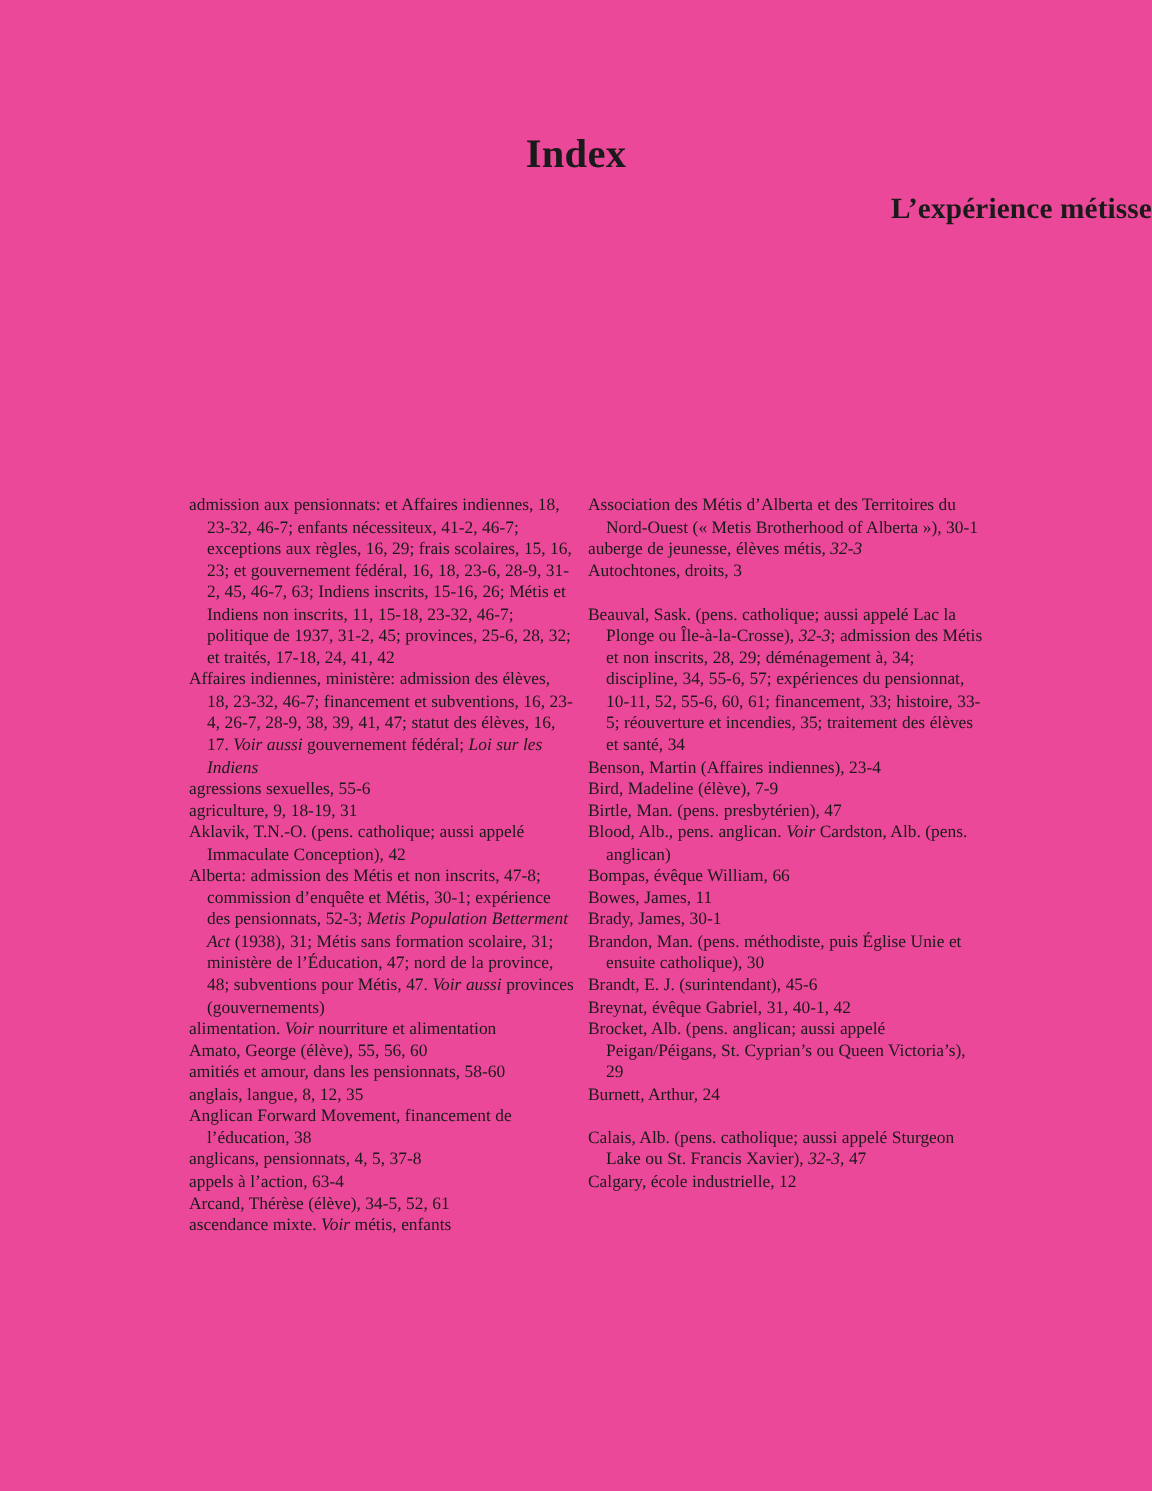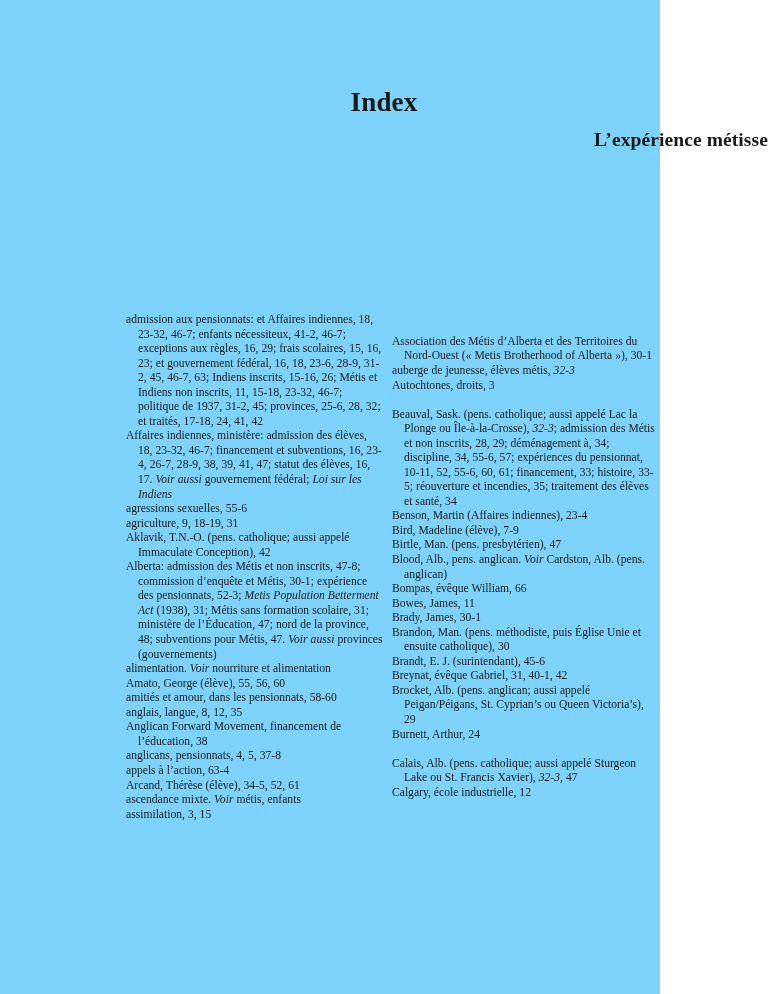--- a/index.html
+++ b/index.html
@@ -9,24 +9,24 @@
   }
   body {
     width: 768px;
     height: 994px;
     font-family: "Liberation Serif", "DejaVu Serif", serif;
     color: #1a1a1a;
     position: relative;
     overflow: hidden;
   }
   .page {
-    width: 660px;
+    width: 768px;
     height: 994px;
     position: relative;
-    background: #7dd3fc;
+    background: #ec4899;
   }
   .masthead {
     position: absolute;
     left: 0;
     top: 88px;
     width: 768px;
     text-align: center;
   }
   .index-title {
     font-size: 27px;
@@ -39,24 +39,24 @@
     font-size: 19.5px;
     font-weight: bold;
     letter-spacing: 0.1px;
     line-height: 1.1;
     margin: 11px 0 0 0;
     text-align: right;
   }
   .columns {
     position: absolute;
     left: 0;
-    top: 313px;
+    top: 330px;
     width: 768px;
     display: flex;
-    align-items: center;
+    align-items: flex-start;
   }
   .col {
     box-sizing: border-box;
   }
   .col-left {
     width: 266px;
     margin-left: 126px;
     padding-right: 8px;
   }
   .col-right {
@@ -103,21 +103,20 @@
           <p class="entry">Alberta: admission des Métis et non inscrits, 47-8; commission d’enquête et Métis, 30-1; expérience des pensionnats, 52-3; <i>Metis Population Betterment Act</i> (1938), 31; Métis sans formation scolaire, 31; ministère de l’Éducation, 47; nord de la province, 48; subventions pour Métis, 47. <i>Voir aussi</i> provinces (gouvernements)</p>
           <p class="entry">alimentation. <i>Voir</i> nourriture et alimentation</p>
           <p class="entry">Amato, George (élève), 55, 56, 60</p>
           <p class="entry">amitiés et amour, dans les pensionnats, 58-60</p>
           <p class="entry">anglais, langue, 8, 12, 35</p>
           <p class="entry">Anglican Forward Movement, financement de l’éducation, 38</p>
           <p class="entry">anglicans, pensionnats, 4, 5, 37-8</p>
           <p class="entry">appels à l’action, 63-4</p>
           <p class="entry">Arcand, Thérèse (élève), 34-5, 52, 61</p>
           <p class="entry">ascendance mixte. <i>Voir</i> métis, enfants</p>
-          <p class="entry">assimilation, 3, 15</p>
         </div>
       </div>
     <div class="col col-right">
         <div class="group">
           <p class="entry">Association des Métis d’Alberta et des Territoires du Nord-Ouest (« Metis Brotherhood of Alberta »), 30-1</p>
           <p class="entry">auberge de jeunesse, élèves métis, <i>32-3</i></p>
           <p class="entry">Autochtones, droits, 3</p>
         </div>
         <div class="group">
           <p class="entry">Beauval, Sask. (pens. catholique; aussi appelé Lac la Plonge ou Île-à-la-Crosse), <i>32-3</i>; admission des Métis et non inscrits, 28, 29; déménagement à, 34; discipline, 34, 55-6, 57; expériences du pensionnat, 10-11, 52, 55-6, 60, 61; financement, 33; histoire, 33-5; réouverture et incendies, 35; traitement des élèves et santé, 34</p>

